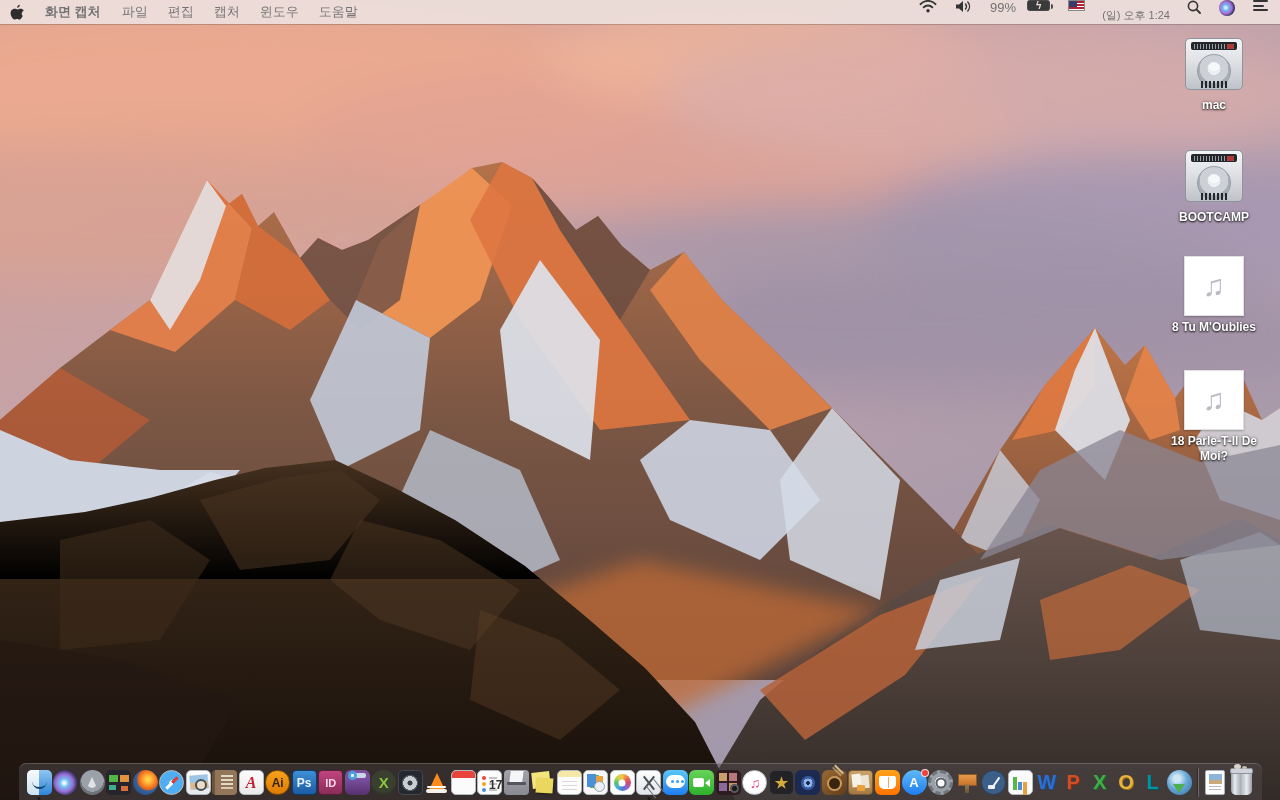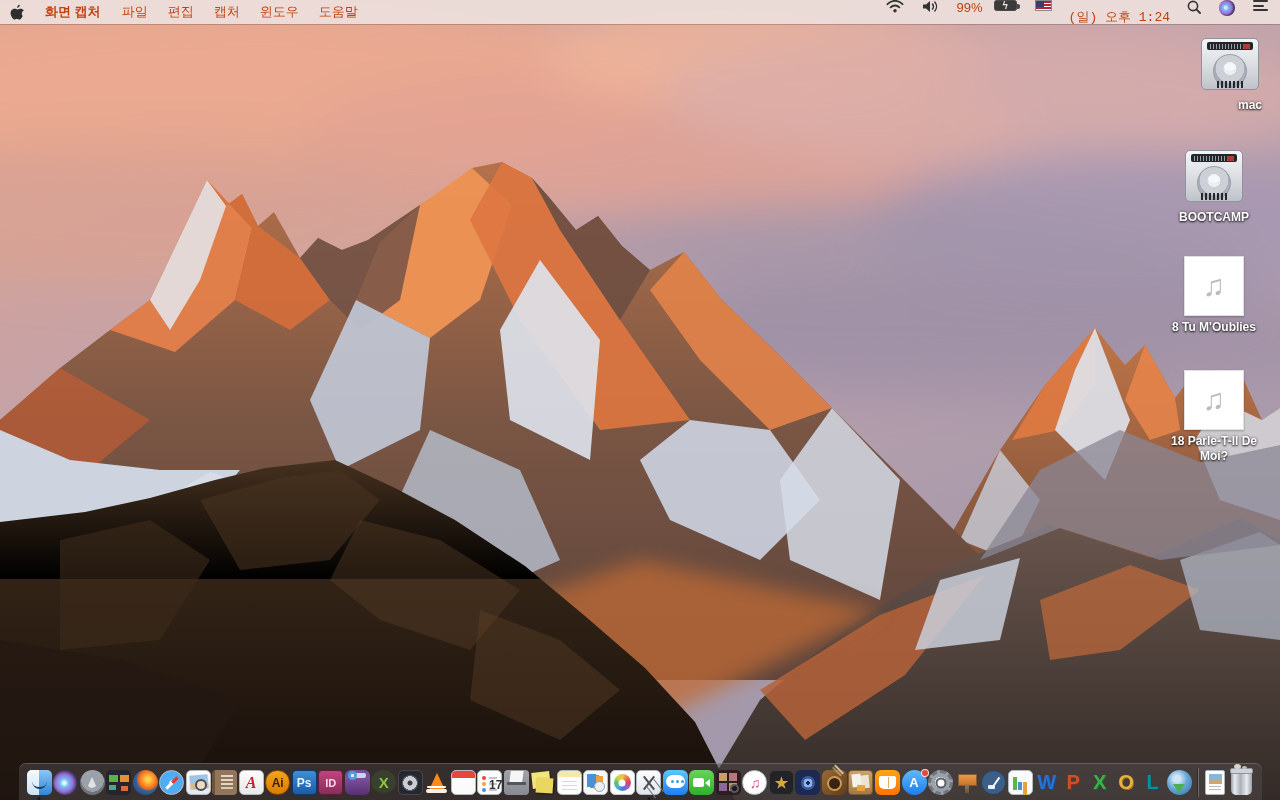--- a/index.html
+++ b/index.html
@@ -2,36 +2,36 @@
 <html><head>
 <meta charset="utf-8">
 <style>
   html,body{margin:0;padding:0;background:#000;}
   *{box-sizing:border-box;font-family:"Liberation Sans",sans-serif;}
   .screen{position:relative;width:1280px;height:800px;overflow:hidden;background:#9a8fa0;}
   svg.wall{position:absolute;inset:0;display:block;}
 
   
   .menubar{position:absolute;top:0;left:0;right:0;height:24px;background:rgba(236,222,219,.94);
-    display:flex;align-items:center;justify-content:space-between;font-size:13px;color:#c2410c;
+    display:flex;align-items:center;justify-content:space-between;font-size:13px;color:#737373;
     box-shadow:0 1px 0 rgba(0,0,0,.18);z-index:30;}
   .mb-left{display:flex;align-items:center;height:100%;}
   .apple{display:flex;align-items:center;justify-content:center;width:34px;height:100%;cursor:default;}
   .menu-item{padding:0 10px;height:100%;display:flex;align-items:center;white-space:nowrap;}
   .menu-item.bold{font-weight:bold;padding:0 11px;}
   .mb-right{display:flex;align-items:center;height:100%;gap:0;}
   .st{display:flex;align-items:flex-start;justify-content:center;height:100%;padding:0 9px;}
   .st svg{display:block;}
   .battery-pct{font-size:13px;padding-right:2px;}
   .batt{position:relative;width:23px;height:11px;border:1px solid #4a4a4a;border-radius:2.5px;background:#3a3a3a;}
   .batt::before{content:"";position:absolute;right:-4px;top:3px;width:2.5px;height:5px;background:#4a4a4a;border-radius:0 2px 2px 0;}
   .batt::after{content:"ϟ";position:absolute;left:50%;top:50%;transform:translate(-50%,-54%);color:#ece0dd;font-size:10px;font-weight:bold;}
   .flag{position:relative;width:17px;height:11px;background:repeating-linear-gradient(180deg,#b22234 0 1.6px,#fff 1.6px 3.2px);border:.5px solid #888;}
   .flag::before{content:"";position:absolute;left:0;top:0;width:8px;height:5.5px;background:#3c3b6e;}
-  .clock{padding:8px 8px;white-space:nowrap;font-size:13px;font-family:Liberation Mono, monospace;}
+  .clock{padding:8px 8px;white-space:nowrap;font-size:11px;}
   .siri-orb{width:16px;height:16px;border-radius:50%;background:radial-gradient(circle at 42% 48%,#cfe8ff 0 10%,#6fb8ef 24%,#a86fd8 48%,#2a2c52 72%,#14152b 100%);}
   .nc-lines{display:flex;flex-direction:column;gap:2.5px;}
   .nc-lines i{display:block;height:2px;width:15px;background:#333;border-radius:1px;}
   .nc-lines i:nth-child(2){width:11px;}
 
   
   .dicon{position:absolute;right:18px;width:96px;display:flex;flex-direction:column;align-items:center;z-index:10;cursor:default;}
   .dlabel{margin-top:4px;color:#fff;font-size:12px;font-weight:600;text-align:center;line-height:15px;
     text-shadow:0 1px 2px rgba(0,0,0,.85),0 0 3px rgba(0,0,0,.5);max-width:96px;}
   
@@ -343,21 +343,21 @@
         <span class="nc-lines">
             <i></i>
             <i></i>
             <i></i>
           </span>
       </div>
     </div>
   </div>
 
   <div id="desktop-icons">
-      <div class="dicon" style="top: 36px; align-items: flex-end;">
+      <div class="dicon" style="top: 36px;">
         <div class="hd">
           <div class="hd-body"></div>
           <div class="hd-top"></div>
           <div class="hd-platter"></div>
           <div class="hd-vent"></div>
         </div>
         <div class="dlabel">mac</div>
       </div>
       <div class="dicon" style="top: 148px;">
         <div class="hd">

